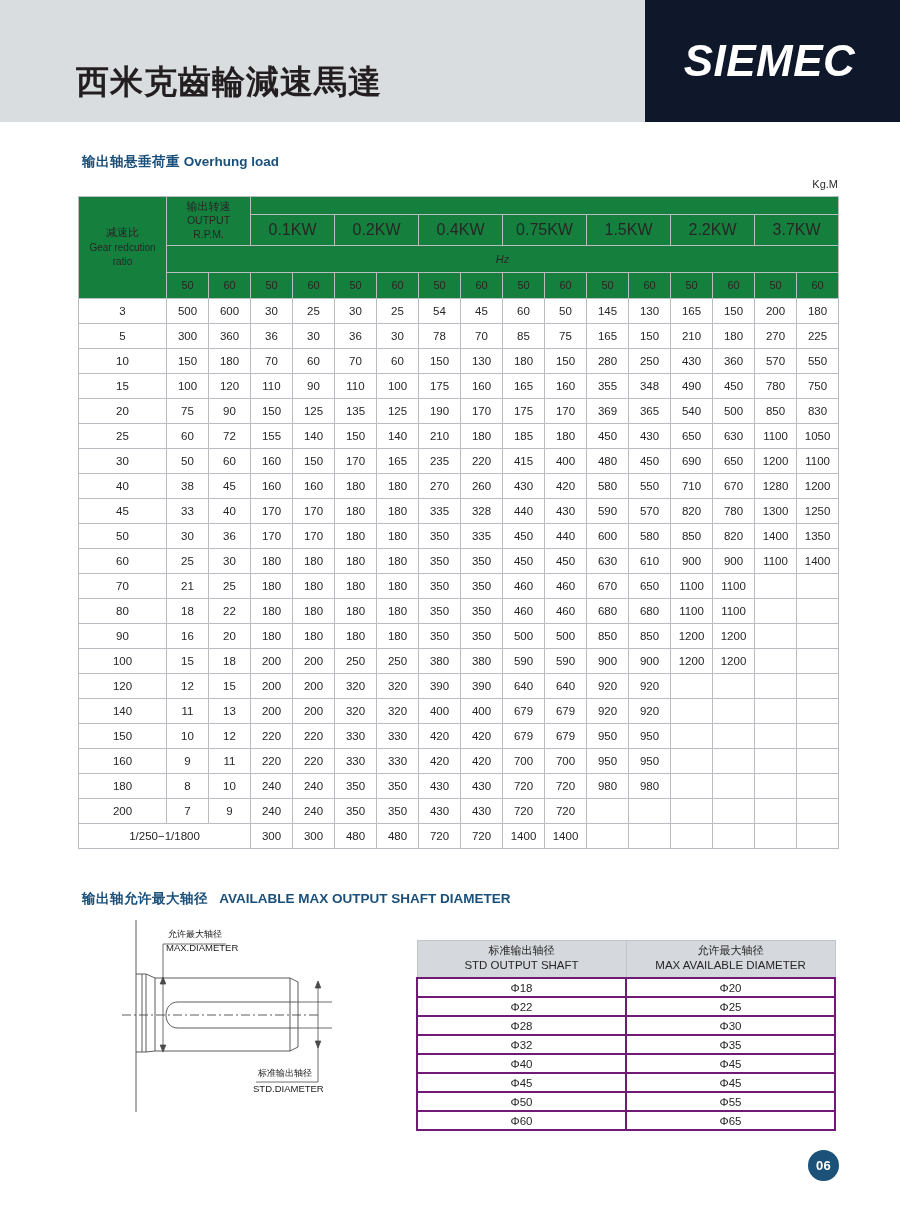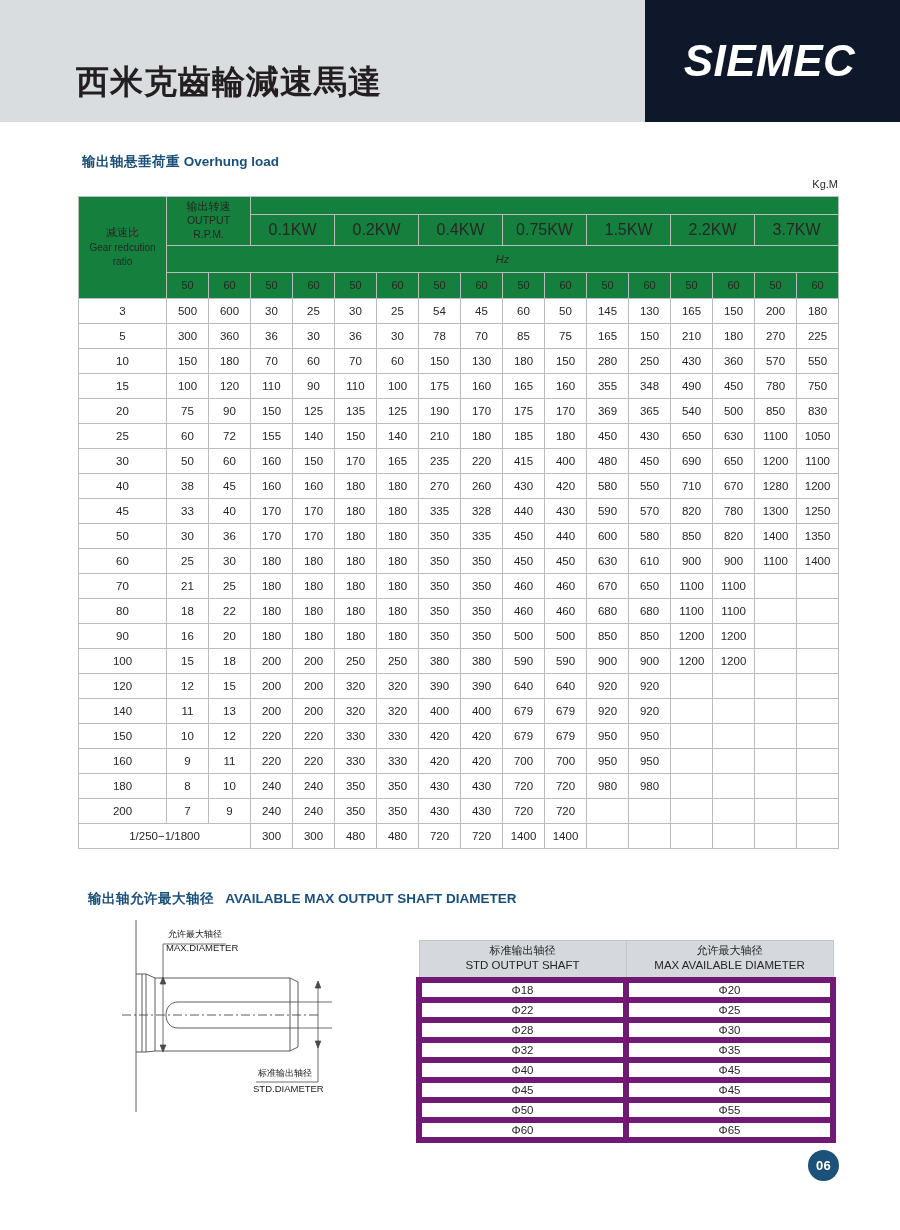--- a/index.html
+++ b/index.html
@@ -64,21 +64,21 @@
     padding: 0;
     line-height: 1;
   }
   .section-title .cn {
     font-family: "DejaVu Sans", sans-serif;
     letter-spacing: 0.5px;
   }
   .section-title .en { font-family: "Liberation Sans", sans-serif; }
 
   #title-overhung { position: absolute; left: 78px; top: 151px; }
-  #title-shaft { position: absolute; left: 84px; top: 888px; }
+  #title-shaft { position: absolute; left: 78px; top: 888px; }
 
   
   .units-label {
     position: absolute;
     right: 62px;
     top: 178px;
     font-size: 11px;
     color: #2b2b2b;
   }
 
@@ -163,21 +163,21 @@
     padding: 3px 0 4px 0;
     font-size: 11px;
   }
   table.shaft-table th .cn {
     font-family: "DejaVu Sans", sans-serif;
     display: block;
     font-size: 11px;
   }
   table.shaft-table th .en { display: block; font-size: 11.5px; }
   table.shaft-table td {
-    border: 6px solid #701a75;
+    border: 2px solid #701a75;
     text-align: center;
     height: 19px;
     background: #ffffff;
     font-size: 11.5px;
   }
 
   
   .page-badge {
     position: absolute;
     left: 808px;

